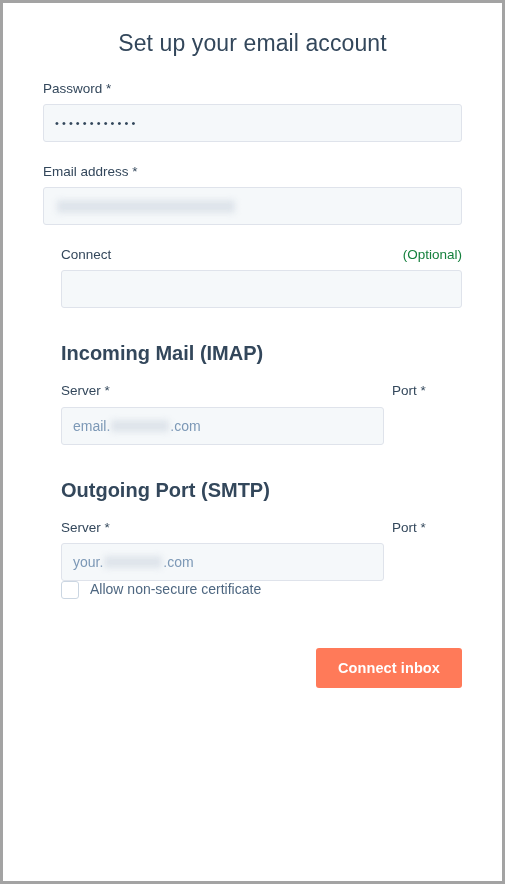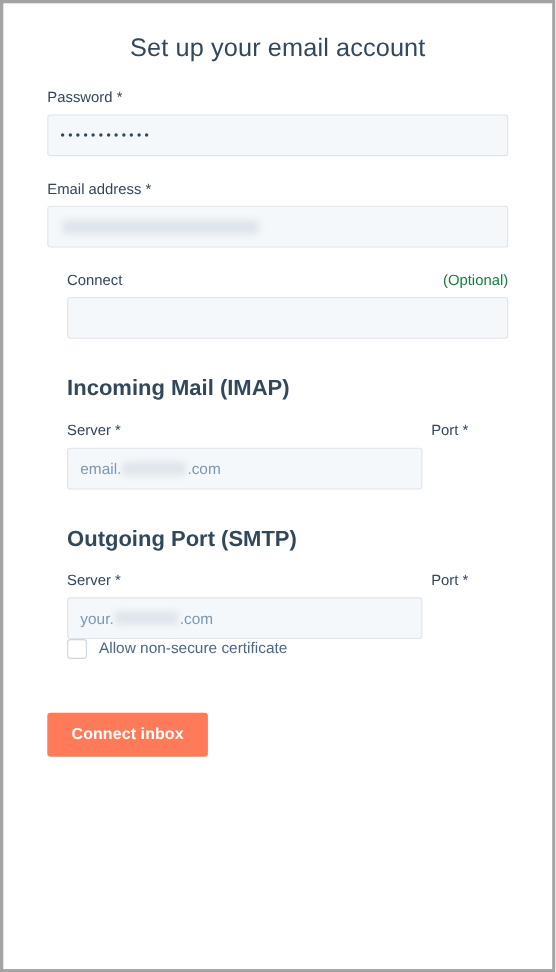--- a/index.html
+++ b/index.html
@@ -163,21 +163,21 @@
     border-radius: 3px;
   }
   .checkbox-label {
     font-size: 14px;
     color: #4e6781;
   }
 
   
   .submit-wrap {
     display: flex;
-    justify-content: flex-start;
+    justify-content: flex-end;
     margin-top: 49px;
     padding-bottom: 30px;
   }
   .submit-btn {
     background: #ff7a59;
     color: #ffffff;
     border: none;
     border-radius: 3px;
     font-family: "Liberation Sans", sans-serif;
     font-size: 14.5px;

